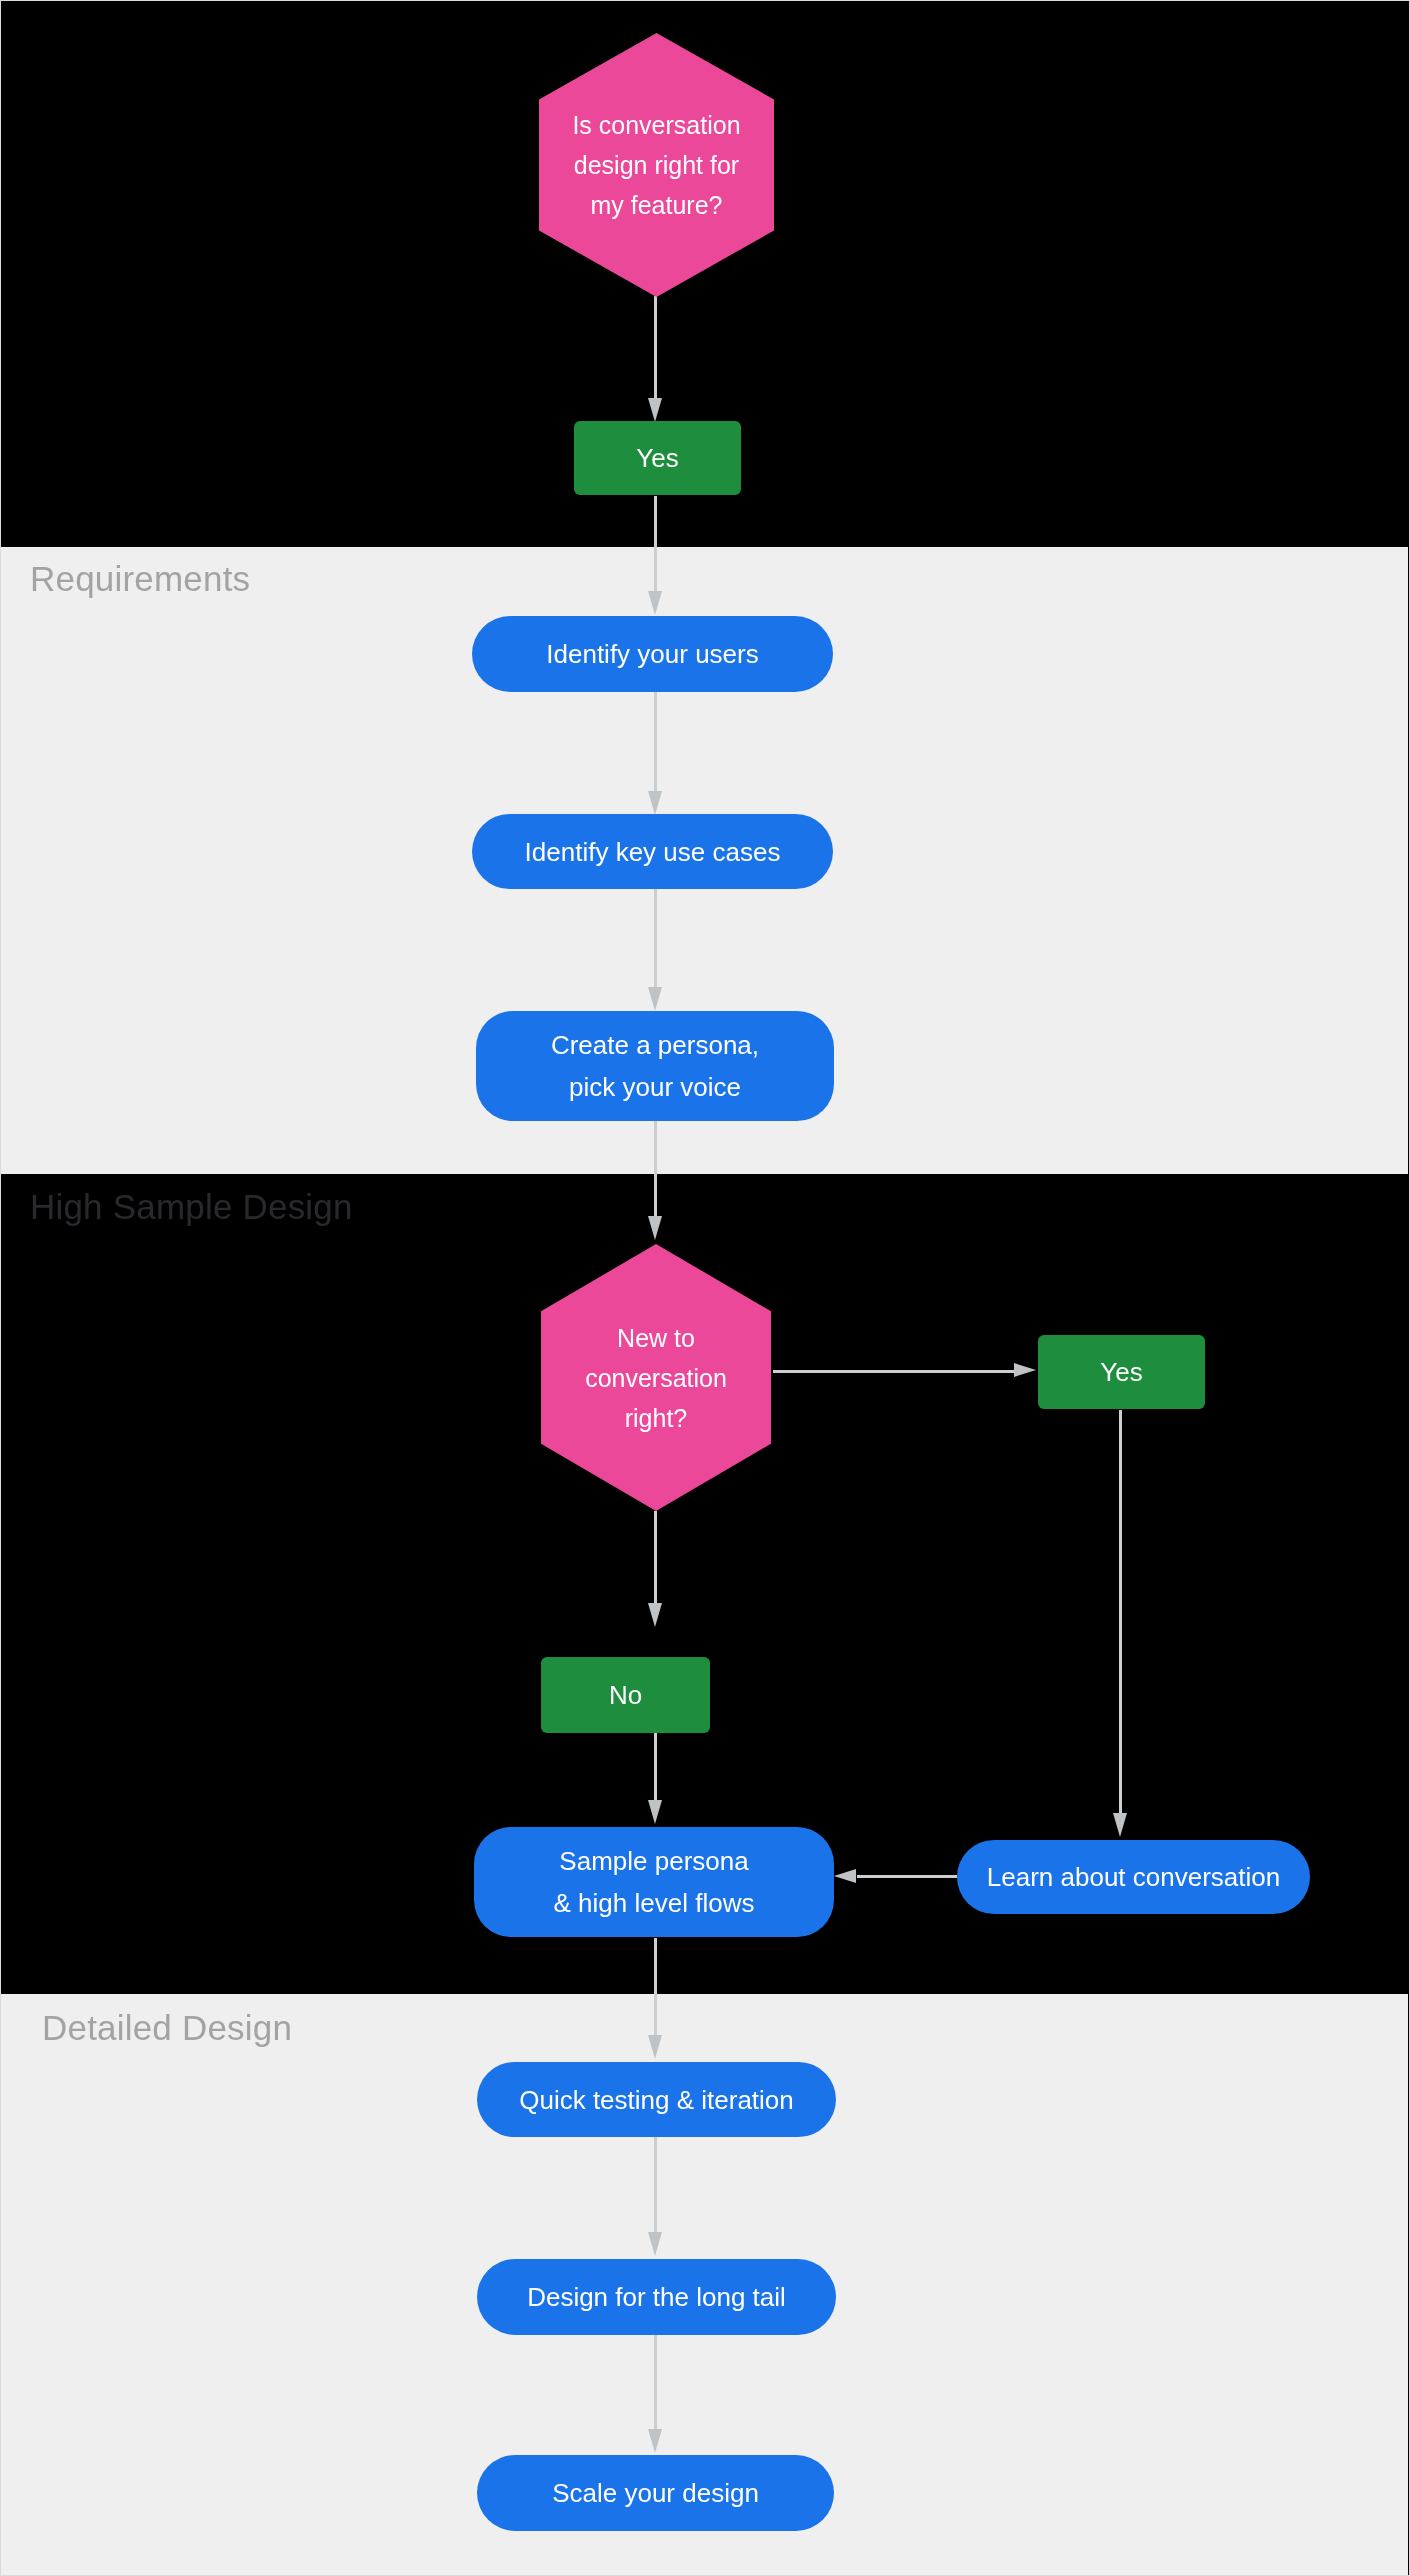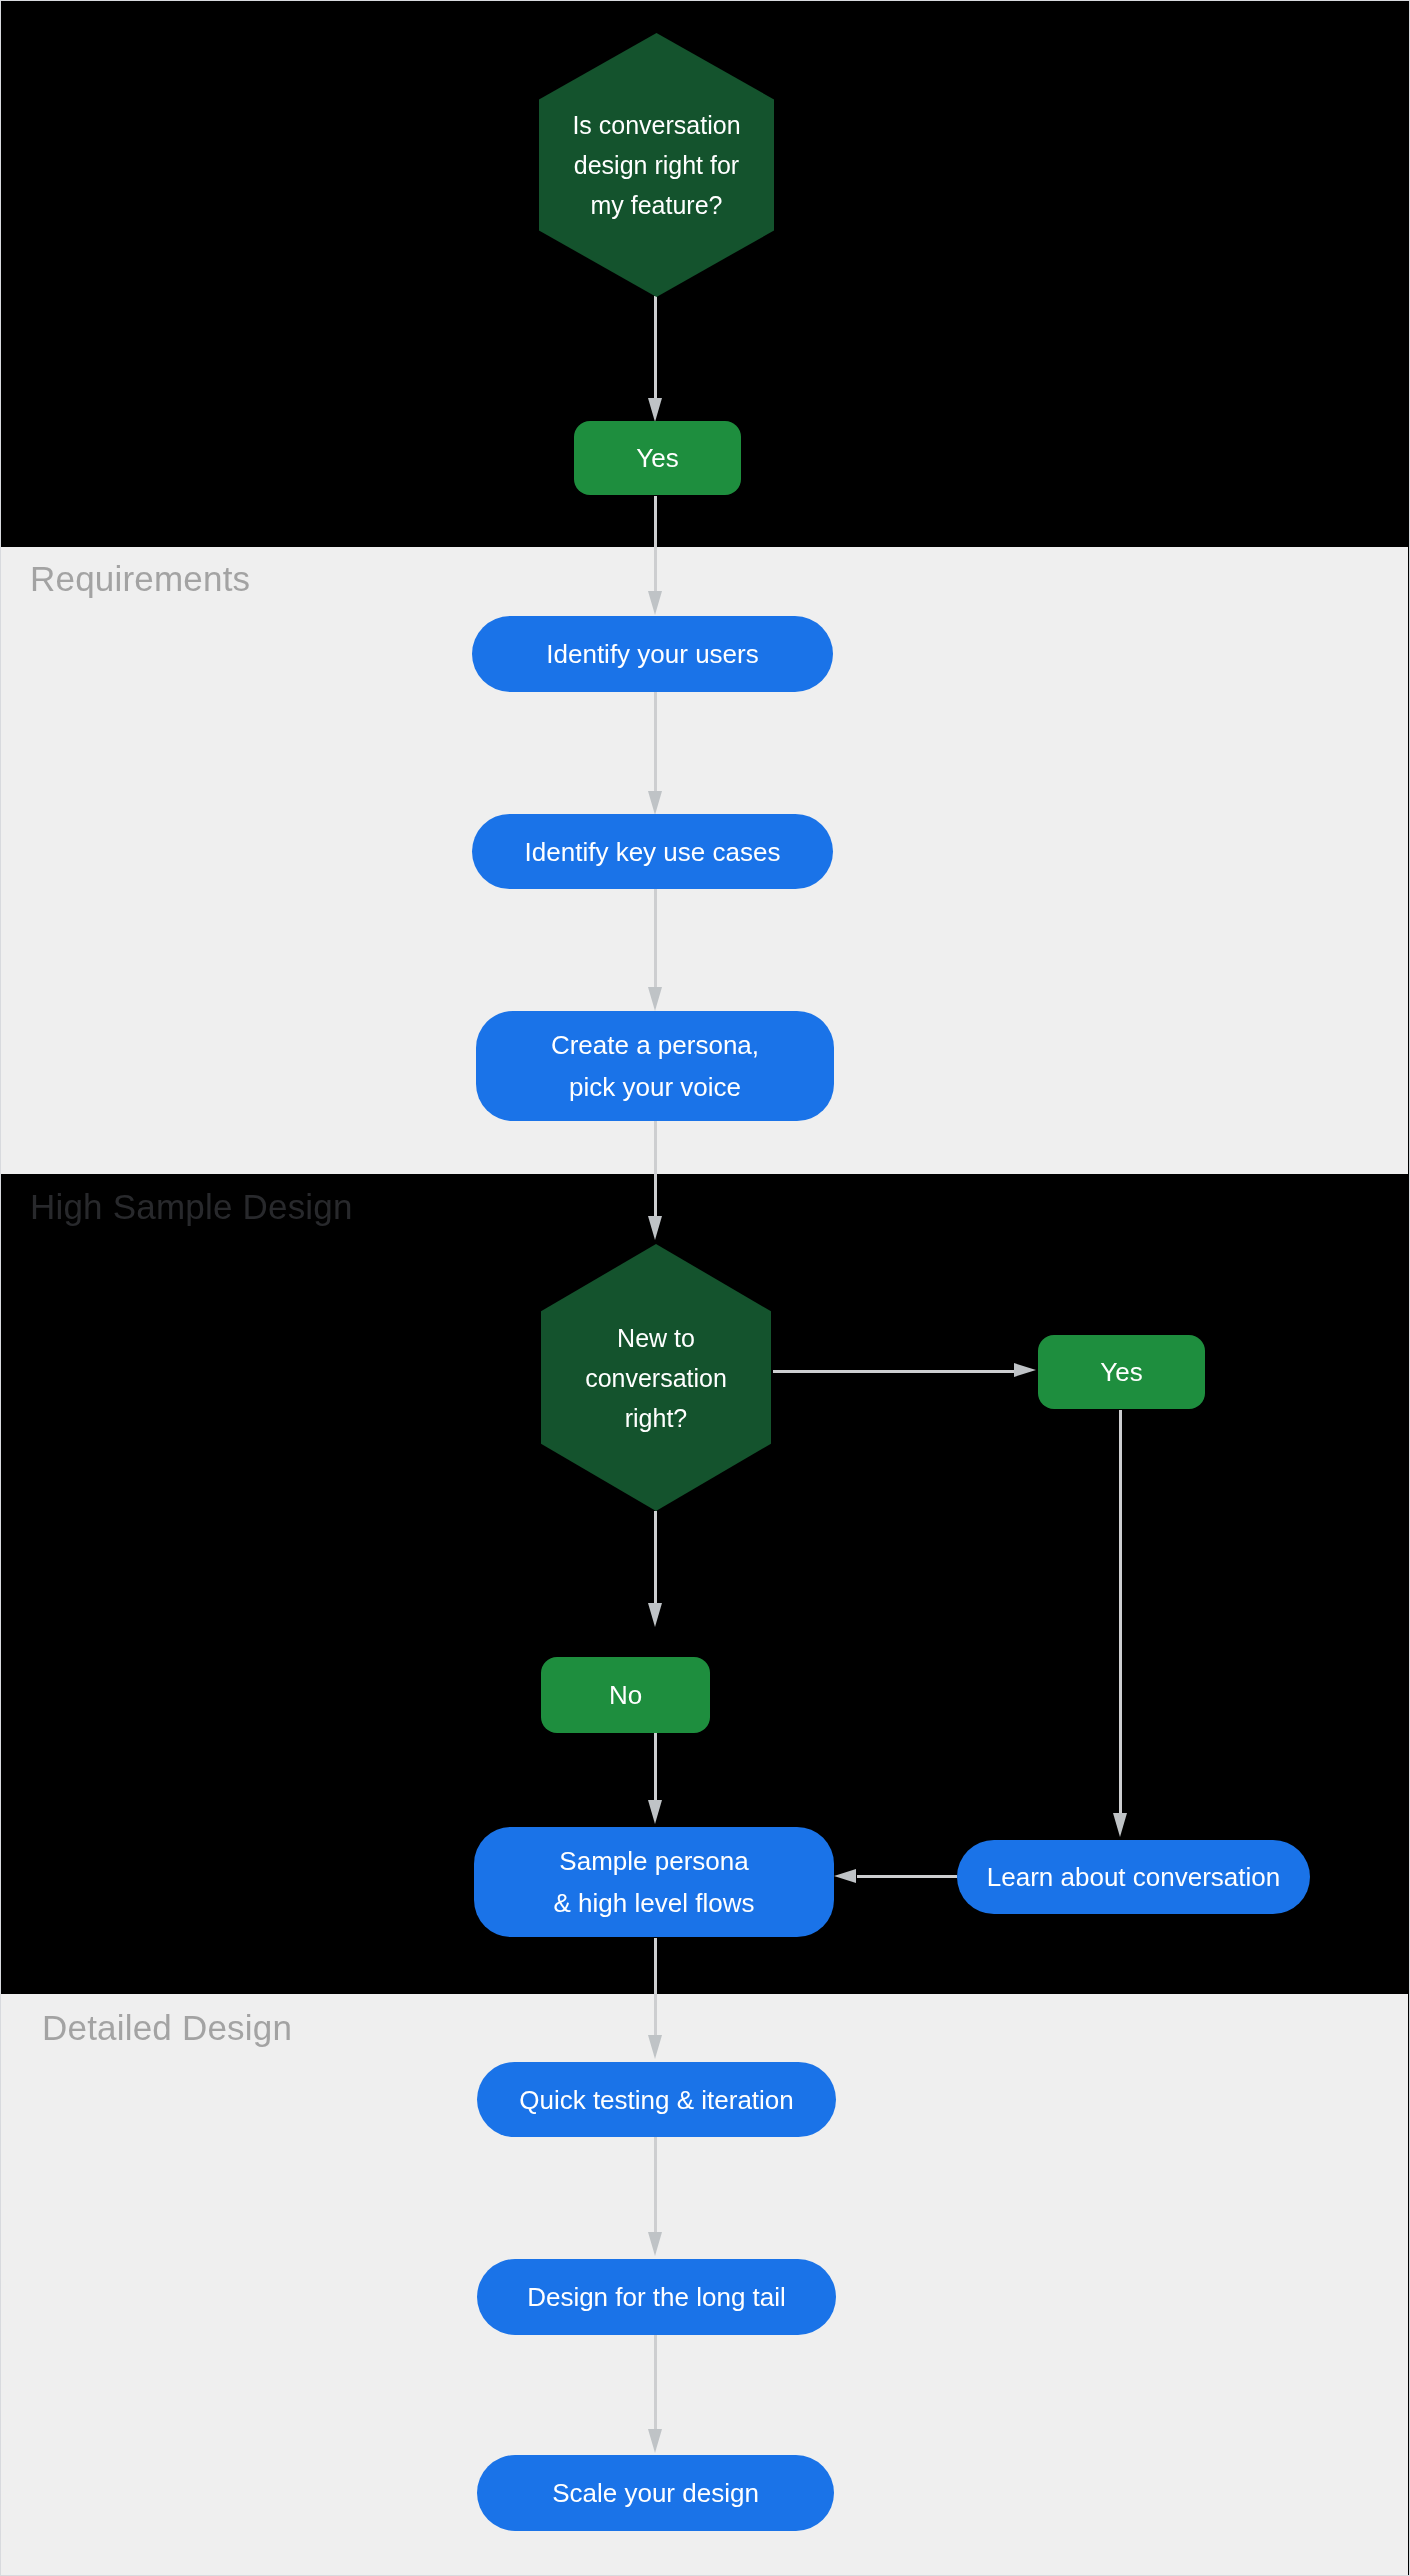--- a/index.html
+++ b/index.html
@@ -15,23 +15,23 @@
   .section-label {
     position:absolute; font-size:35px; line-height:43px; font-weight:400;
     letter-spacing:0.2px;
   }
   .label-light { color:#a3a3a3; }
   .label-dark  { color:#28292c; }
 
   .node { position:absolute; display:flex; flex-direction:column;
           align-items:center; justify-content:center; text-align:center;
           color:#ffffff; font-weight:500; }
-  .hex  { background:#14532d; font-size:25px; line-height:40px;
+  .hex  { background:#ec4899; font-size:25px; line-height:40px;
           clip-path:polygon(50% 0, 100% 25.2%, 100% 74.8%, 50% 100%, 0 74.8%, 0 25.2%); }
-  .btn  { background:#1e8e3e; border-radius:16px; font-size:26px; }
+  .btn  { background:#1e8e3e; border-radius:6px; font-size:26px; }
   .pill { background:#1a73e8; font-size:26px; line-height:42px; }
   .pill-1line { border-radius:38px; }
   .pill-2line { border-radius:37px; }
 
   .vline { position:absolute; width:2.8px; background:#cdced0; }
   .hline { position:absolute; height:2.8px; background:#cdced0; }
   .arr-down { position:absolute; width:0; height:0;
     border-left:7.4px solid transparent; border-right:7.4px solid transparent;
     border-top:24px solid #bfc3c6; }
   .arr-right { position:absolute; width:0; height:0;

